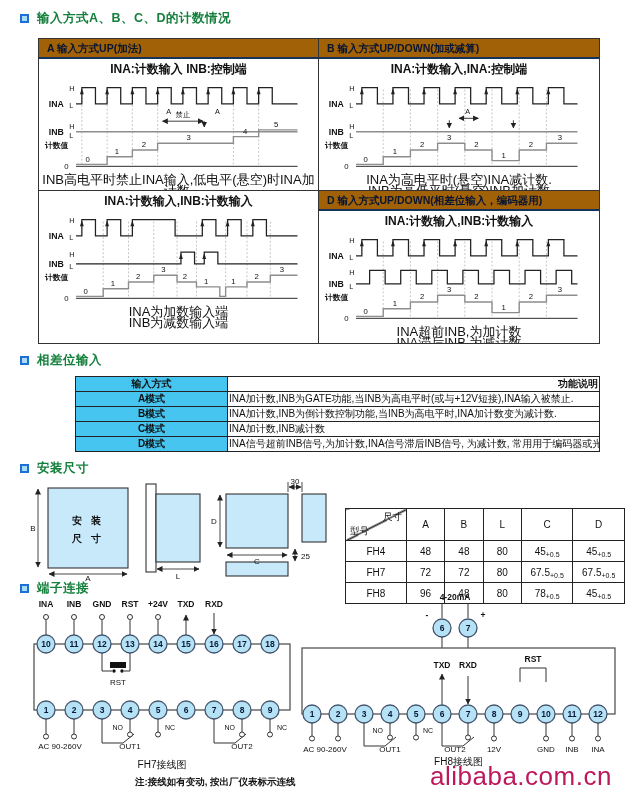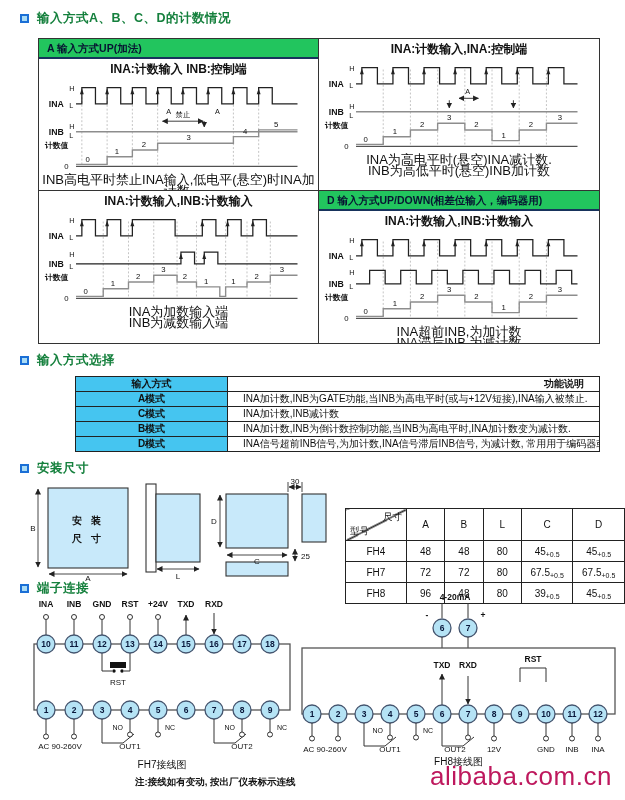--- a/index.html
+++ b/index.html
@@ -8,39 +8,39 @@
   .abs{position:absolute}
   
   .sec{position:absolute;display:flex;align-items:center;gap:8px}
   .sec .sq{width:9px;height:9px;background:#aadcf5;border:2px solid #1b6fd6}
   .sec .tt{font-size:12.5px;font-weight:bold;color:#15803d;letter-spacing:0.5px}
   
   .pbox{position:absolute;left:38px;top:38px;width:562px;height:306px;border:1.4px solid #333;display:grid;grid-template-columns:1fr 1fr;grid-template-rows:1fr 1fr;background:#fff}
   .panel{border-right:1.4px solid #333;border-bottom:1.4px solid #333;overflow:hidden}
   .panel:nth-child(2n){border-right:none}
   .panel:nth-child(n+3){border-bottom:none}
-  .phead{height:20px;background:#22c55e;border-bottom:2px solid #17335c;font-size:10.5px;font-weight:bold;line-height:19px;padding-left:8px;color:#071432}
+  .phead{height:20px;background:#a16207;border-bottom:2px solid #17335c;font-size:10.5px;font-weight:bold;line-height:19px;padding-left:8px;color:#071432}
   .psub{text-align:center;font-size:12px;font-weight:bold;margin-top:2px}
   .pcap{text-align:center;font-size:13px;font-weight:normal;line-height:11px}
   svg.wave{display:block;margin:0 auto;width:272px;height:96px}
   
   svg text{fill:#111}
   .w-black{fill:none;stroke:#222;stroke-width:1.3}
   .w-grey{fill:none;stroke:#8d8d8d;stroke-width:1.4}
   .w-ax{fill:none;stroke:#222;stroke-width:1}
   .w-dash{fill:none;stroke:#b2b2b2;stroke-width:0.8;stroke-dasharray:2 2}
   .w-thin{stroke:#222;stroke-width:0.9;fill:none}
   .w-lbl{font-size:9px;font-weight:bold}
   .w-sm{font-size:7.5px}
   .w-mid{text-anchor:middle}
   .w-num{font-size:8px;text-anchor:middle}
   .w-cnt{font-size:8px;font-weight:bold}
   
   .mode{position:absolute;left:75px;top:376px;width:525px;border-collapse:collapse;font-size:10px;table-layout:fixed}
-  .mode th,.mode td{border:1px solid #222;height:14.5px;padding:0 15px;font-weight:normal;white-space:nowrap;overflow:hidden}
+  .mode th,.mode td{border:1px solid #222;height:14.5px;padding:0 1px;font-weight:normal;white-space:nowrap;overflow:hidden}
   .mode .c1{width:152px;background:#45c5f0;text-align:center;font-weight:bold}
   .mode th{font-weight:bold;text-align:right}
   
   .inst{position:absolute;left:30px;top:478px;width:300px;height:104px}
   .i-fill{fill:#c8e9fa;stroke:#333;stroke-width:1.1}
   .i-white{fill:#fff;stroke:#333;stroke-width:1.1}
   .i-ln{stroke:#333;stroke-width:0.9;fill:none}
   .i-t{font-size:8px;text-anchor:middle}
   .i-big{font-size:10px;font-weight:bold;text-anchor:middle;letter-spacing:3px}
   
@@ -118,20 +118,21 @@
       <text x="76" y="79" class="w-num">1</text>
       <text x="104" y="72" class="w-num">2</text>
       <text x="150" y="65" class="w-num">3</text>
       <text x="208" y="58" class="w-num">4</text>
       <text x="240" y="51" class="w-num">5</text>
     </svg>
     <div class="pcap">INB高电平时禁止INA输入,低电平(悬空)时INA加计数.</div>
   </div>
 
   <div class="panel">
+    <div class="phead">B 输入方式UP/DOWN(加或减算)</div>
     <div class="psub">INA:计数输入,INA:控制端</div>
     <svg class="wave" viewBox="0 0 280 100" preserveAspectRatio="none">
       <path class="w-dash" d="M62 12 V90 M90 12 V90 M118 12 V90 M146 12 V90 M174 12 V90 M202 12 V90 M230 12 V90"></path>
       <text x="6" y="30" class="w-lbl">INA</text>
       <text x="27" y="14" class="w-sm">H</text>
       <text x="27" y="31" class="w-sm">L</text>
       <path class="w-black" d="M34 27 H40 V10 H56 V27 H72 V10 H88 V27 H104 V10 H120 V27 H136 V10 H152 V27 H168 V10 H184 V27 H200 V10 H216 V27 H232 V10 H248 V27 H262"></path>
       <polygon points="38,17 42,17 40,11" fill="#222"></polygon>
         <polygon points="70,17 74,17 72,11" fill="#222"></polygon>
       <polygon points="102,17 106,17 104,11" fill="#222"></polygon>
@@ -235,40 +236,40 @@
       <text x="214" y="72" class="w-num">2</text>
       <text x="244" y="65" class="w-num">3</text>
     </svg>
     <div class="pcap">INA超前INB,为加计数</div>
     <div class="pcap">INA滞后INB,为减计数</div>
   </div>
 </div>
 
 <div class="sec" style="left:20px;top:352px">
   <span class="sq"></span>
-  <span class="tt">输入方式选择</span>
+  <span class="tt">相差位输入</span>
 </div>
 
 <table class="mode">
   <tbody>
       <tr>
     <th class="c1">输入方式</th>
     <th>功能说明</th>
   </tr>
   <tr>
     <td class="c1">A模式</td>
     <td>INA加计数,INB为GATE功能,当INB为高电平时(或与+12V短接),INA输入被禁止.</td>
   </tr>
   <tr>
+    <td class="c1">B模式</td>
+    <td>INA加计数,INB为倒计数控制功能,当INB为高电平时,INA加计数变为减计数.</td>
+  </tr>
+  <tr>
     <td class="c1">C模式</td>
     <td>INA加计数,INB减计数</td>
-  </tr>
-  <tr>
-    <td class="c1">B模式</td>
-    <td>INA加计数,INB为倒计数控制功能,当INB为高电平时,INA加计数变为减计数.</td>
   </tr>
   <tr>
     <td class="c1">D模式</td>
     <td>INA信号超前INB信号,为加计数,INA信号滞后INB信号, 为减计数, 常用用于编码器或光栅输入</td>
   </tr>
 </tbody>
   </table>
 
 <div class="sec" style="left:20px;top:460px">
   <span class="sq"></span>
@@ -332,21 +333,21 @@
     <td>72</td>
     <td>80</td>
     <td><span>67.5</span><span class="tol">+0.5</span></td>
     <td><span>67.5</span><span class="tol">+0.5</span></td>
   </tr>
   <tr>
     <td>FH8</td>
     <td>96</td>
     <td>48</td>
     <td>80</td>
-    <td><span>39</span><span class="tol">+0.5</span></td>
+    <td><span>78</span><span class="tol">+0.5</span></td>
     <td><span>45</span><span class="tol">+0.5</span></td>
   </tr>
 </tbody>
   </table>
 
 <div class="sec" style="left:20px;top:580px">
   <span class="sq"></span>
   <span class="tt">端子连接</span>
 </div>
 

